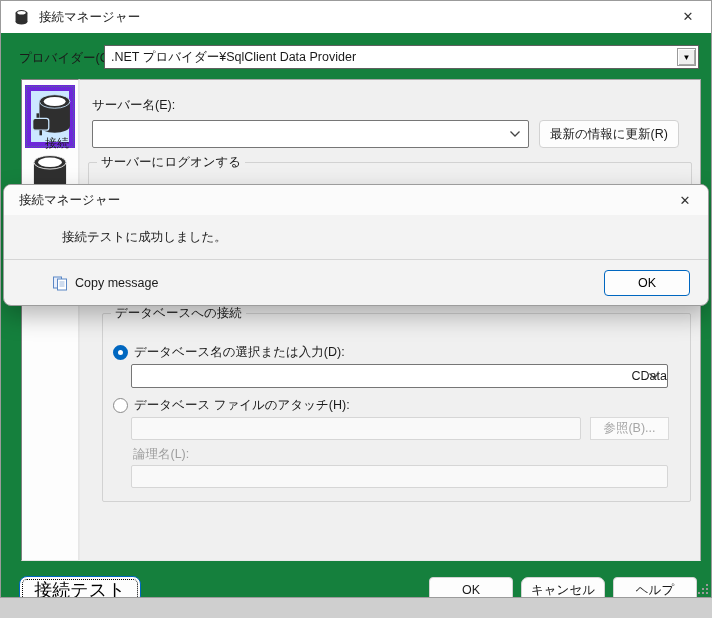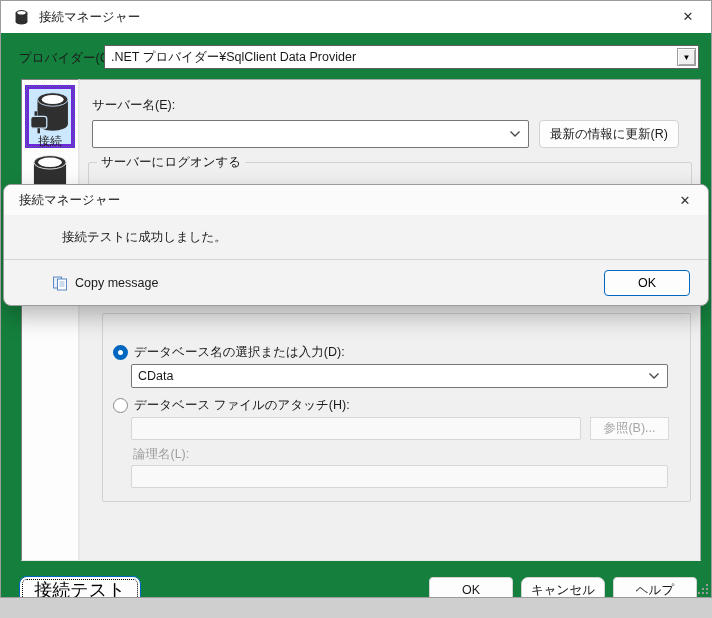--- a/index.html
+++ b/index.html
@@ -19,21 +19,21 @@
   .classic-combo{position:absolute;left:103px;top:44px;width:595px;height:24px;background:#fff;
     border:1px solid #5f5f5f;display:flex;align-items:center;}
   .classic-combo .ctext{padding-left:6px;flex:1;white-space:nowrap;overflow:hidden;}
   .classic-drop{position:absolute;right:2px;top:2px;bottom:2px;width:19px;background:#f0f0f0;
     border:1px solid #9a9a9a;box-shadow:inset 1px 1px 0 #ffffff,inset -1px -1px 0 #a9a9a9;
     display:flex;align-items:center;justify-content:center;font-size:8px;color:#000;}
   
   .sidebar{position:absolute;left:20px;top:78px;width:58px;height:482px;background:#fdfdfd;
     border:1px solid;border-color:#7f7f7f #e6e6e6 #e6e6e6 #7f7f7f;overflow:hidden;}
   .side-item{position:absolute;left:3px;width:50px;text-align:center;}
-  .side-item.sel{top:5px;height:63px;background:#cce8ff;border:4px solid #6d28d9;outline:1px dotted #4d6f92;outline-offset:-2px;}
+  .side-item.sel{top:5px;height:63px;background:#cce8ff;border:6px solid #6d28d9;outline:1px dotted #4d6f92;outline-offset:-2px;text-align:right;}
   .side-item .ic{display:block;margin:2px auto 0 auto;}
   .side-item .lbl{display:block;font-size:12px;margin-top:-2px;}
   .side-item.second{top:71px;height:40px;}
   
   .panel{position:absolute;left:78px;top:78px;width:622px;height:482px;
     border:1px solid;border-color:#a7a7a7 #a7a7a7 #e9e9e9 #e9e9e9;background:#f0f0f0;}
   .srv-label{position:absolute;left:12px;top:17px;}
   .combo{position:absolute;background:#fff;border:1px solid #767676;border-radius:2px;
     display:flex;align-items:center;}
   .combo .ctext{padding-left:6px;flex:1;white-space:nowrap;overflow:hidden;}
@@ -46,21 +46,21 @@
   .gb-logon{left:8px;top:82px;width:604px;height:140px;}
   .gb-db{left:22px;top:233px;width:589px;height:189px;}
   
   .radio-row{position:absolute;display:flex;align-items:center;}
   .radio{width:15px;height:15px;border-radius:50%;background:#fff;flex:0 0 15px;}
   .radio.on{border:5px solid #0067c0;}
   .radio.off{border:1px solid #8a8a8a;}
   .radio-row .rlbl{margin-left:6px;}
   .row-dbname{left:10px;top:30px;}
   .row-attach{left:10px;top:83px;}
-  .db-combo{left:28px;top:50px;width:537px;height:24px;}
+  .db-combo{left:28px;top:50px;width:537px;height:24px;text-align:right;}
   .tb{position:absolute;border:1px solid #d6d6d6;background:#f9f9f9;border-radius:2px;padding:2px 5px;font-size:12.5px;}
   .tb:disabled{color:#8a8a8a;}
   .attach-tb{left:28px;top:103px;width:450px;height:23px;}
   .browse-btn{position:absolute;left:487px;top:103px;width:79px;height:23px;
     background:#fbfbfb;border:1px solid #dadada;border-radius:0;color:#a6a6a6;font-size:12.5px;}
   .logical-lbl{position:absolute;left:30px;top:132px;color:#9e9e9e;}
   .logical-tb{left:28px;top:151px;width:537px;height:23px;}
   
   .test-btn{position:absolute;left:18px;top:575px;width:122px;height:28px;background:#fdfdfd;
     border:1px solid #0067c0;border-radius:8px;outline:1px dotted #000;outline-offset:-4px;font-size:18px;}
@@ -146,20 +146,21 @@
           </svg>
       </span>
     </div>
     <button class="btn refresh-btn">最新の情報に更新(R)</button>
 
     <div class="groupbox gb-logon">
       <span class="gb-title">サーバーにログオンする</span>
     </div>
 
     <div class="groupbox gb-db">
+      <span class="gb-title">データベースへの接続</span>
 
       <div class="radio-row row-dbname">
         <span class="radio on"></span>
         <span class="rlbl">データベース名の選択または入力(D):</span>
       </div>
       <div class="combo db-combo">
         <span class="ctext">CData</span>
         <span class="chev">
           <svg width="12" height="8" viewBox="0 0 12 8">
               <path d="M1.5 1.5 L6 6 L10.5 1.5" stroke="#444" stroke-width="1.3" fill="none"></path>

